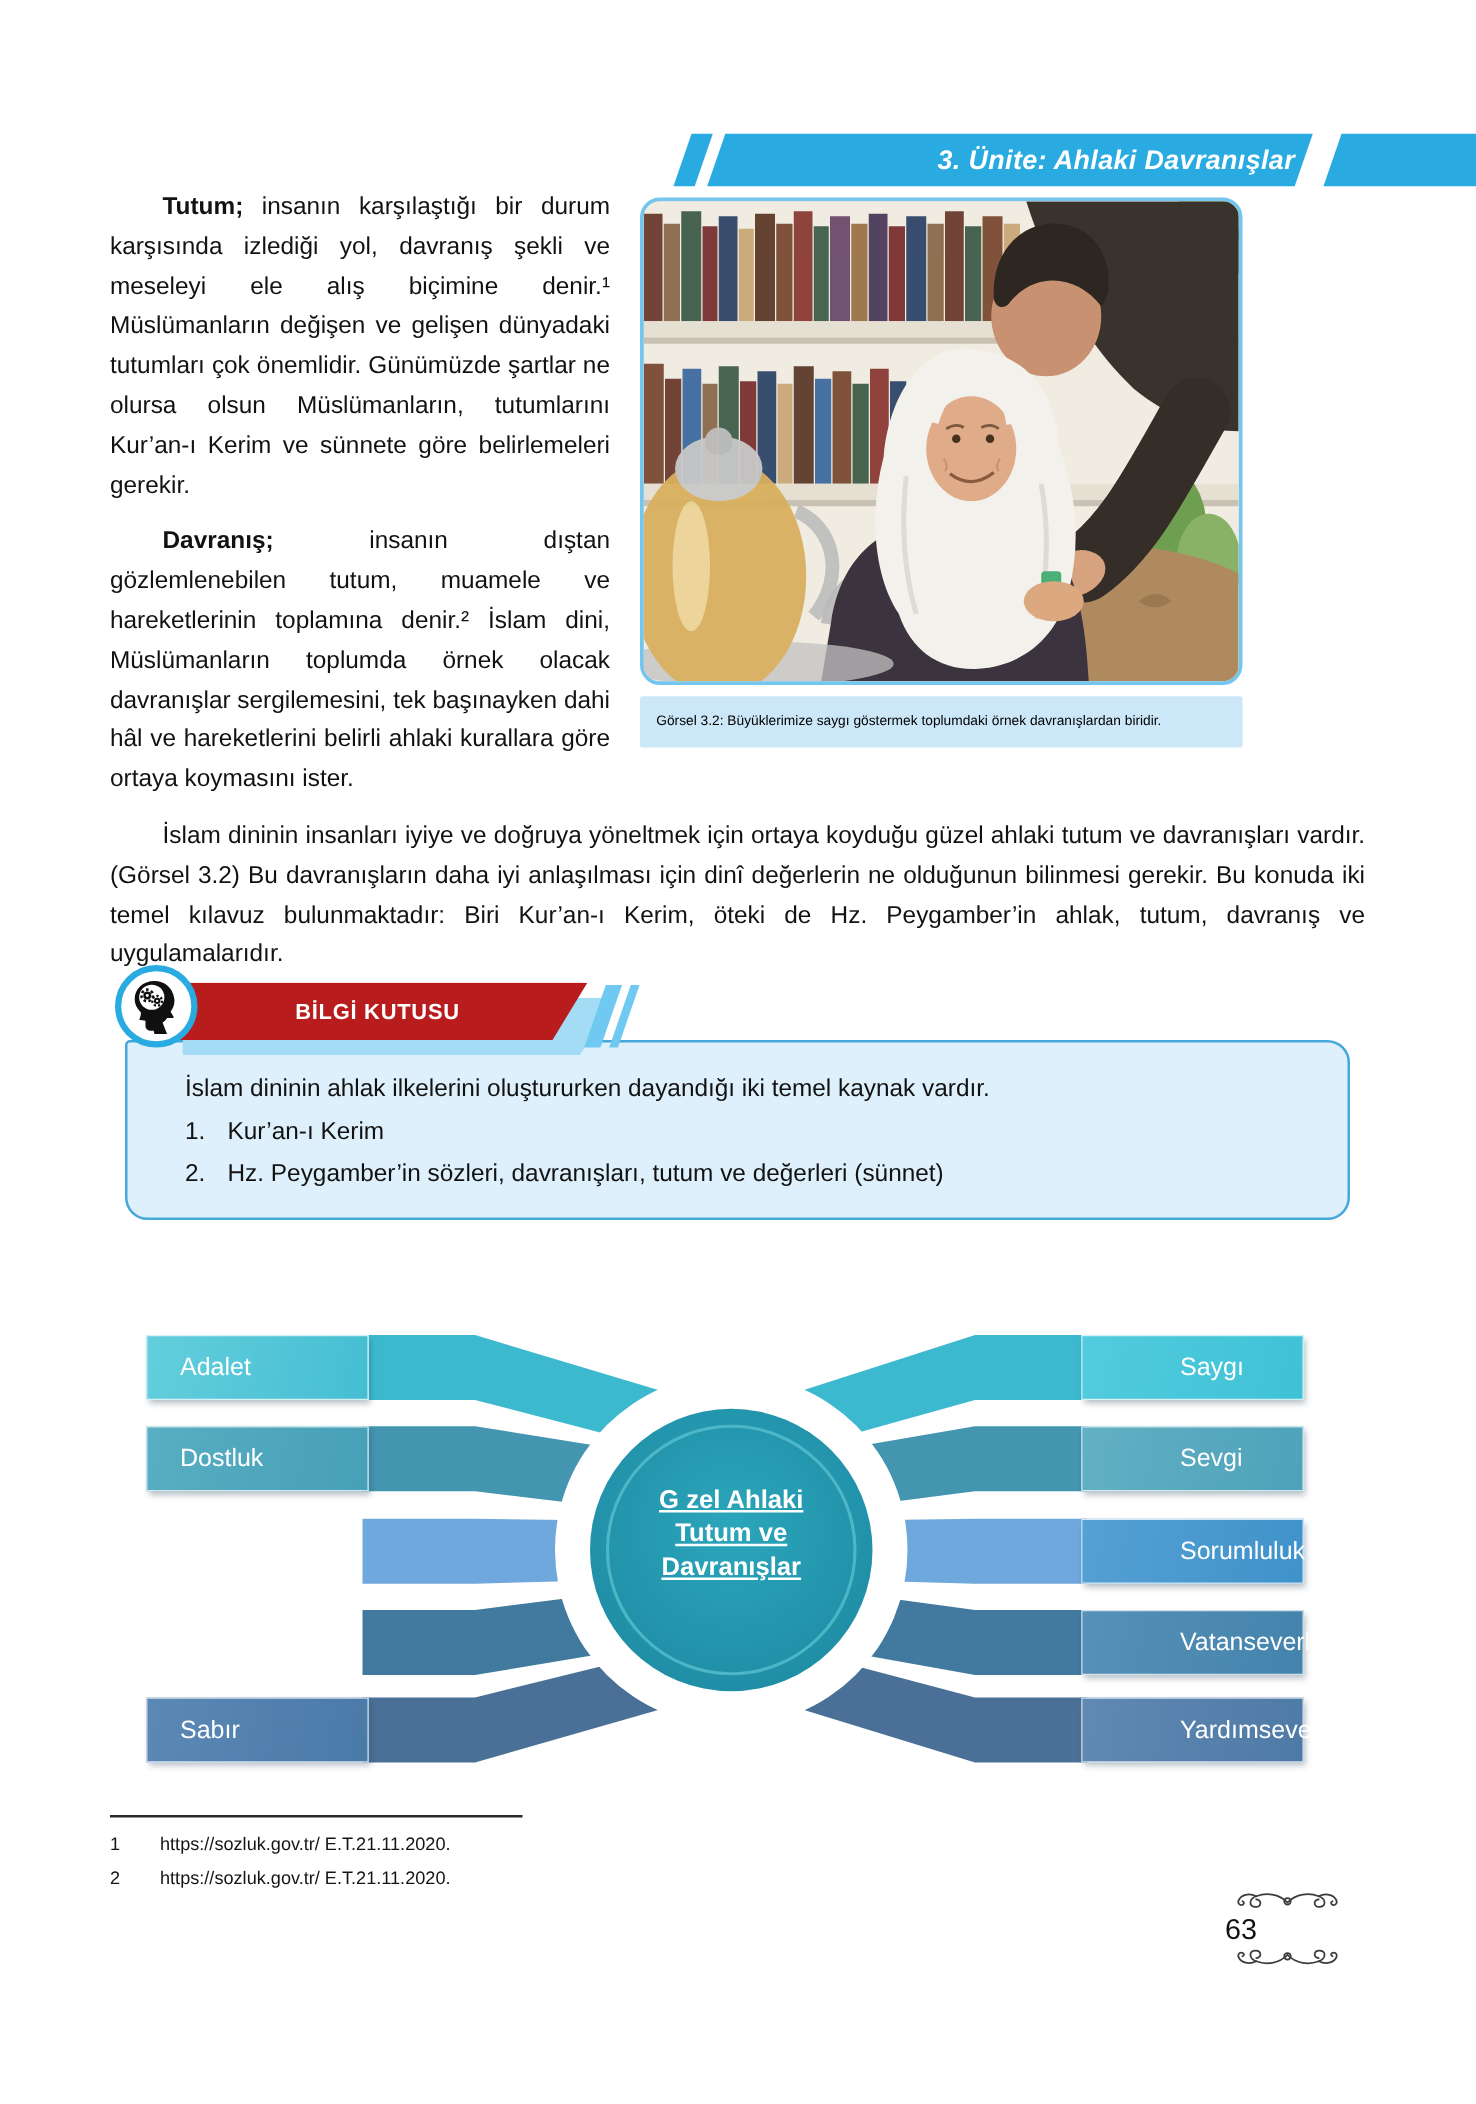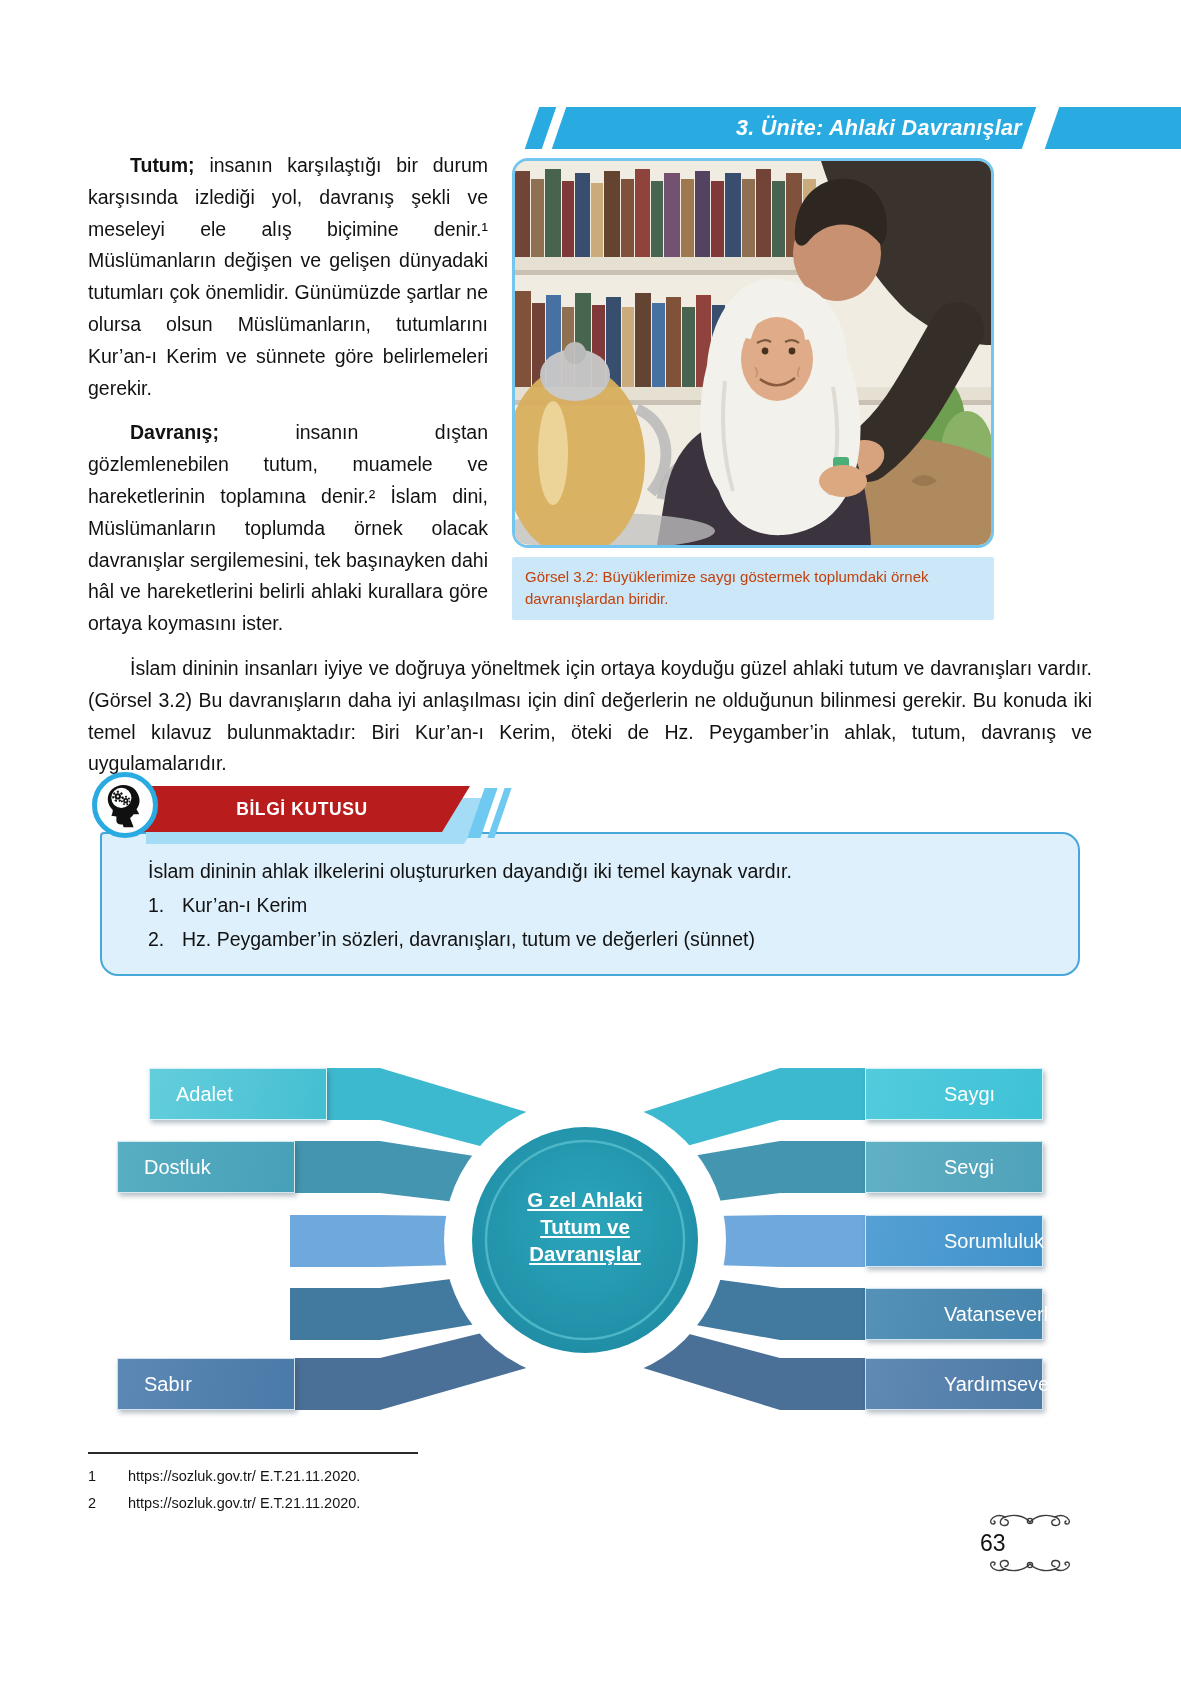--- a/index.html
+++ b/index.html
@@ -1,37 +1,37 @@
 <!DOCTYPE html>
 <html><head>
 <meta charset="utf-8">
 <style>
   * { margin:0; padding:0; box-sizing:border-box; }
   html,body { background:#ffffff; }
   body { font-family:"Liberation Sans", sans-serif; color:#141414; }
   .page { position:relative; width:1181px; height:1683px; background:#fff; overflow:hidden; margin:0 auto; }
 
   
-  .unit-banner { position:absolute; left:0; top:107px; width:1106px; height:42px;padding-left:24px; }
+  .unit-banner { position:absolute; left:14px; top:107px; width:1106px; height:42px;padding-left:24px; }
   .bp { position:absolute; top:0; height:42px; background:#29ABE2; transform:skewX(-19deg); }
   .bp1 { left:532px; width:17px; }
   .bp2 { left:559px; width:470px; }
   .bp3 { left:1052px; width:300px; }
   .unit-title { position:absolute; left:560px; width:462px; top:0; height:42px; line-height:42px;
     text-align:right; color:#fff; font-size:21.5px; font-weight:bold; font-style:italic; letter-spacing:.3px; }
 
   
   .article { position:absolute; left:88px; top:150px; width:1004px; font-size:19.5px; line-height:31.8px;
     text-align:justify; color:#121212; }
   .article p { text-indent:42px; margin-bottom:13px; }
   .fig { float:right; width:482px; margin:8px 98px 6px 24px; }
   .photo-frame { width:482px; height:390px; border:3px solid #74C6EE; border-radius:16px; overflow:hidden; background:#EFE9DC; }
   .photo-frame svg { display:block; }
-  .fig figcaption { margin-top:9px; background:#CBE7F8; padding:9px 13px 10px 13px; font-size:15px;
-    line-height:22px; color:#c2410c; text-align:left; border-radius:2px; }
+  .fig figcaption { margin-top:9px; background:#CBE7F8; padding:9px 13px 10px 13px; font-size:11px;
+    line-height:22px; color:#000000; text-align:left; border-radius:2px; }
 
   
   .info-wrap { position:absolute; left:100px; top:786px; width:980px; }
   .ib-box { margin-top:46px; background:#DEF0FB; border:2px solid #45A7DA; border-radius:4px 18px 18px 18px;
     padding:22px 26px 20px 46px; font-size:19.5px; line-height:30px; color:#121212; }
   .ib-item { display:flex; margin-top:4px; }
   .ib-num { width:34px; flex:none; }
   .ib-banner { position:absolute; left:34px; top:0; width:336px; height:46px; background:#b91c1c; z-index:3;
     clip-path:polygon(0 0,100% 0,calc(100% - 28px) 100%,0 100%);
     display:flex; align-items:center; justify-content:center; }
@@ -241,21 +241,21 @@
       <polygon points="770,141 680,141 540,165 485,165 485,211 540,211 680,193 770,193" fill="#4395B0"></polygon>
       <polygon points="770,215 680,215 540,217 485,217 485,263 540,263 680,267 770,267" fill="#6FA8DC"></polygon>
       <polygon points="770,288 680,288 540,269 485,269 485,315 540,315 680,340 770,340" fill="#41799F"></polygon>
       <polygon points="770,358 680,358 540,321 485,321 485,367 540,367 680,410 770,410" fill="#4A7097"></polygon>
 
       <circle cx="485" cy="240" r="141" fill="#ffffff"></circle>
       <circle cx="485" cy="240" r="113" fill="url(#gc)"></circle>
       <circle cx="485" cy="240" r="99" fill="none" stroke="#55BCCB" stroke-width="2.5" opacity="0.85"></circle>
     </svg>
 
-    <div class="dbar left r0" style="background: linear-gradient(100deg, rgb(99, 206, 220) 0%, rgb(69, 190, 210) 100%); margin-left: 32px;">
+    <div class="dbar left r0" style="background: linear-gradient(100deg, rgb(99, 206, 220) 0%, rgb(69, 190, 210) 100%);">
         <span>Adalet</span>
       </div>
     <div class="dbar left r1" style="background: linear-gradient(100deg, rgb(88, 174, 194) 0%, rgb(70, 160, 184) 100%);">
         <span>Dostluk</span>
       </div>
     <div class="dbar left r4" style="background: linear-gradient(100deg, rgb(92, 136, 181) 0%, rgb(74, 122, 168) 100%);">
         <span>Sabır</span>
       </div>
 
     <div class="dbar right r0" style="background: linear-gradient(100deg, rgb(82, 203, 221) 0%, rgb(63, 194, 214) 100%);">

